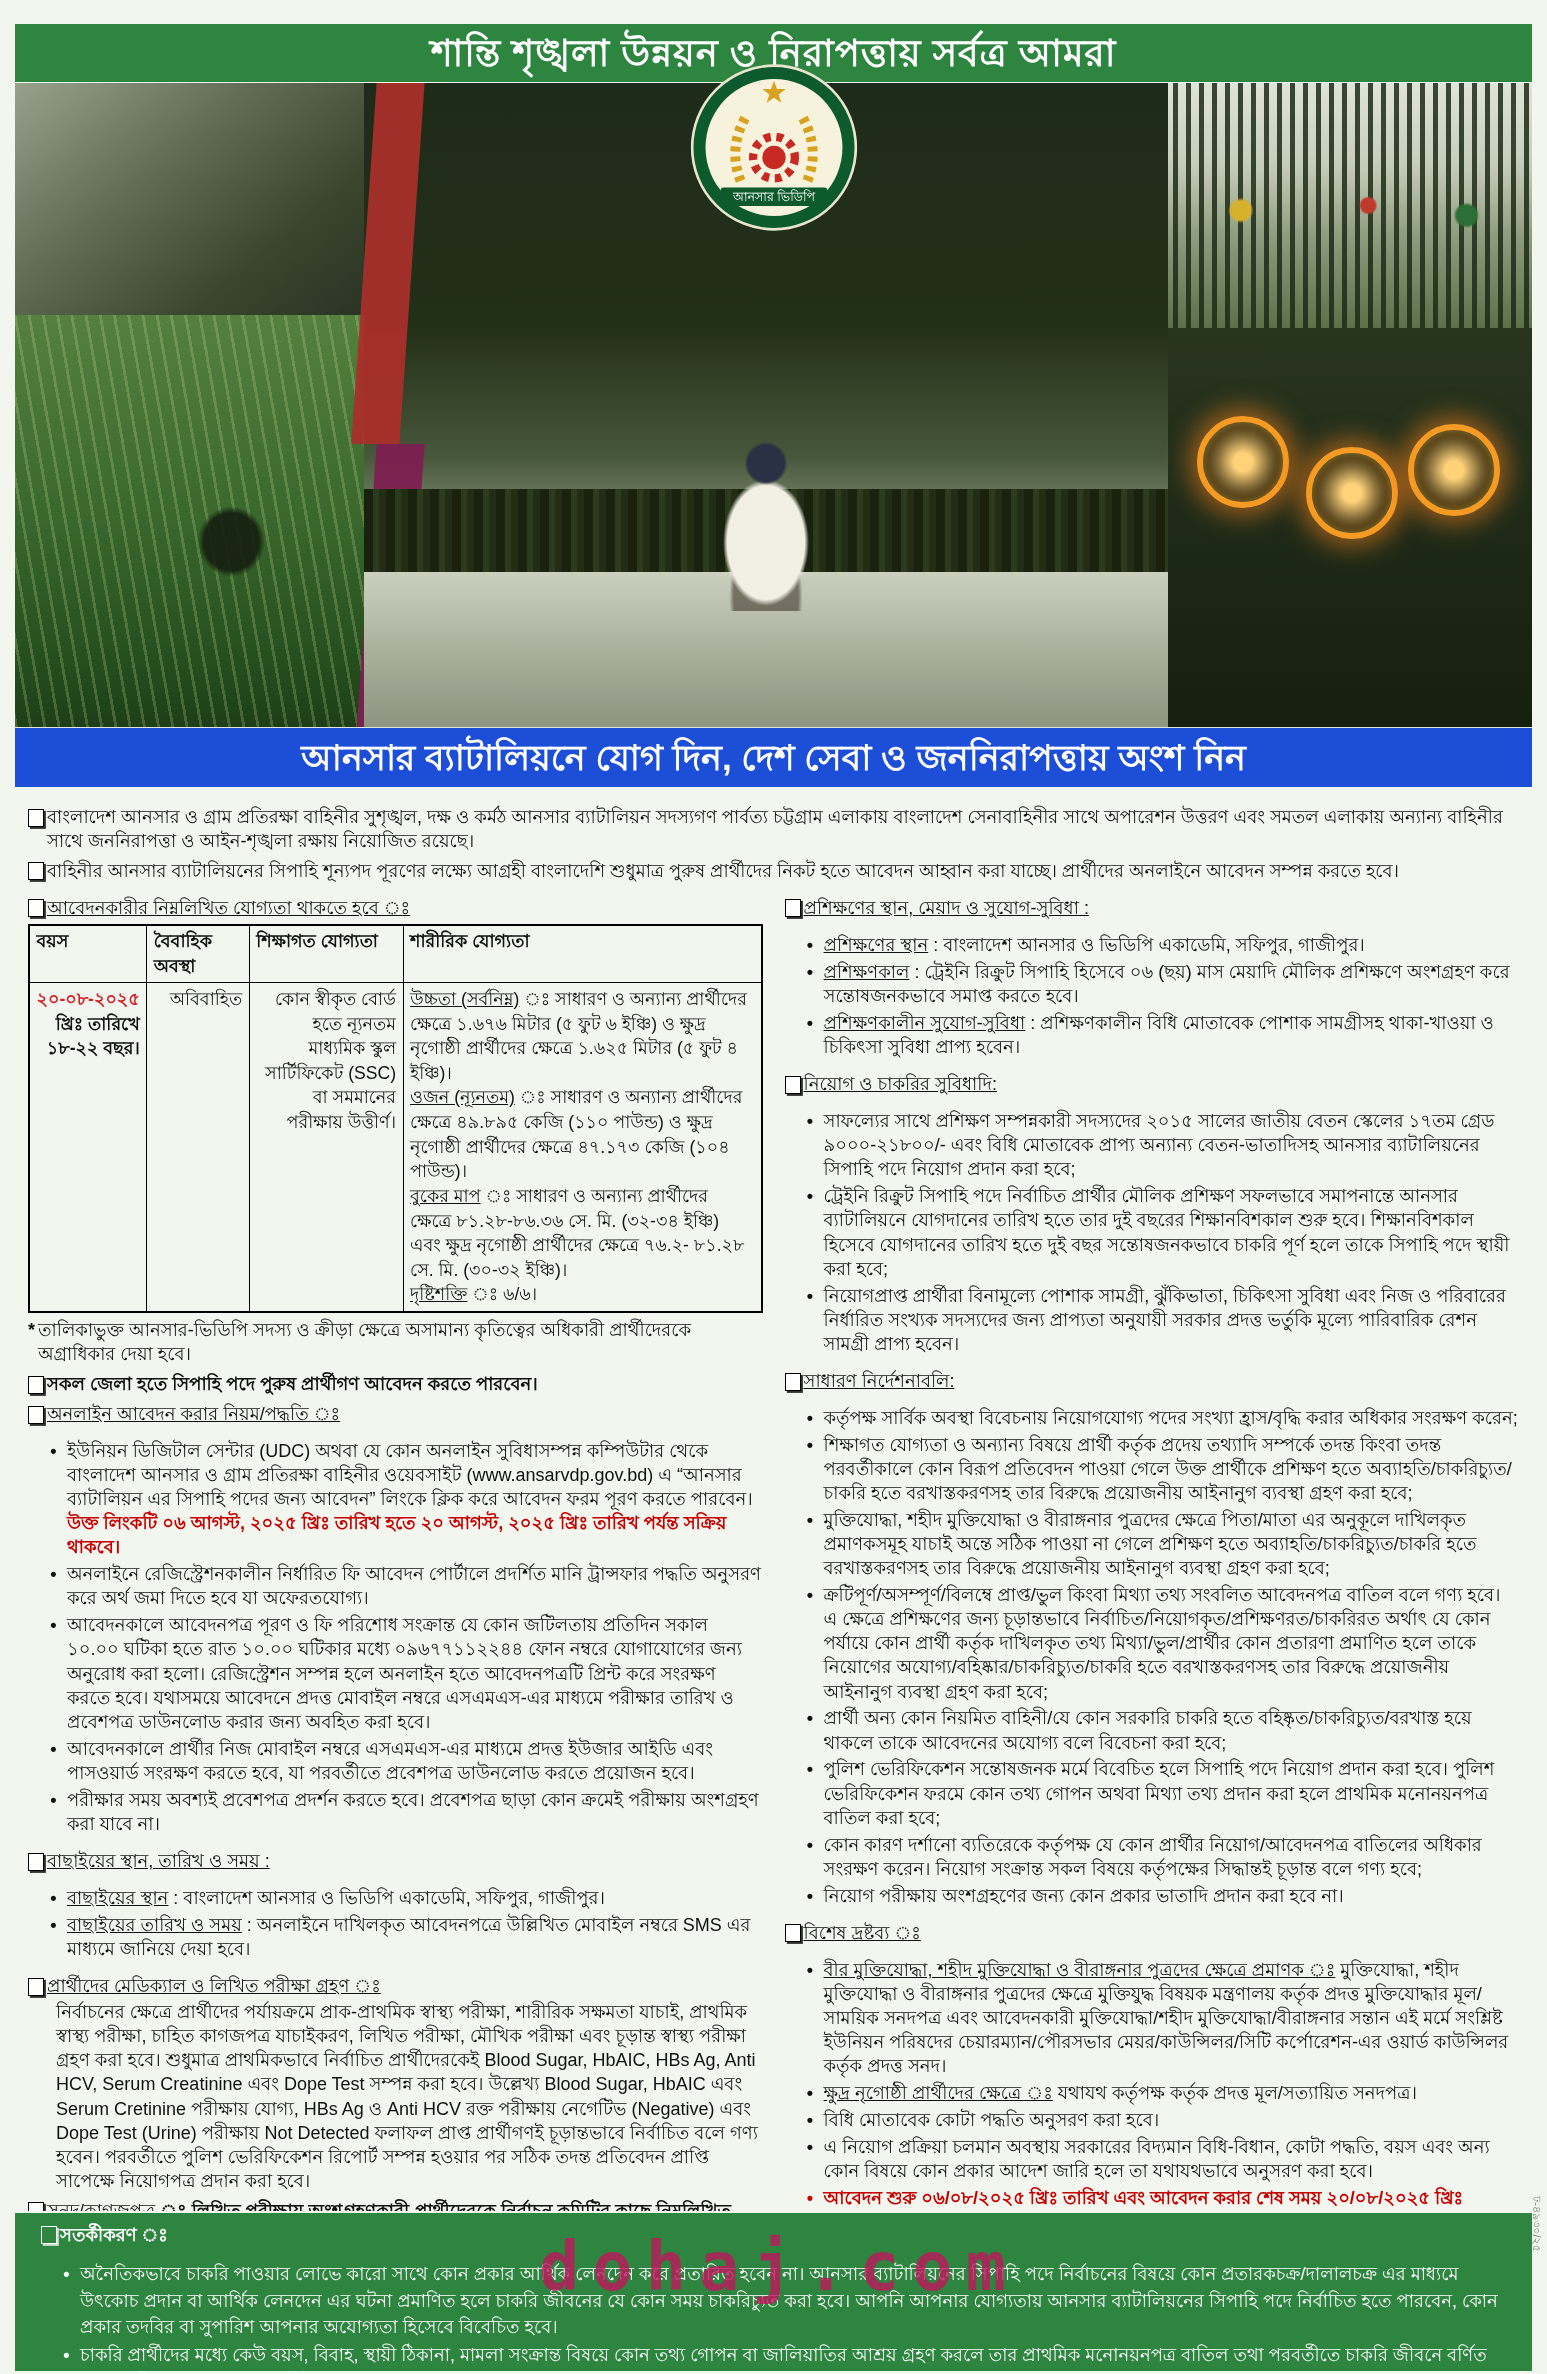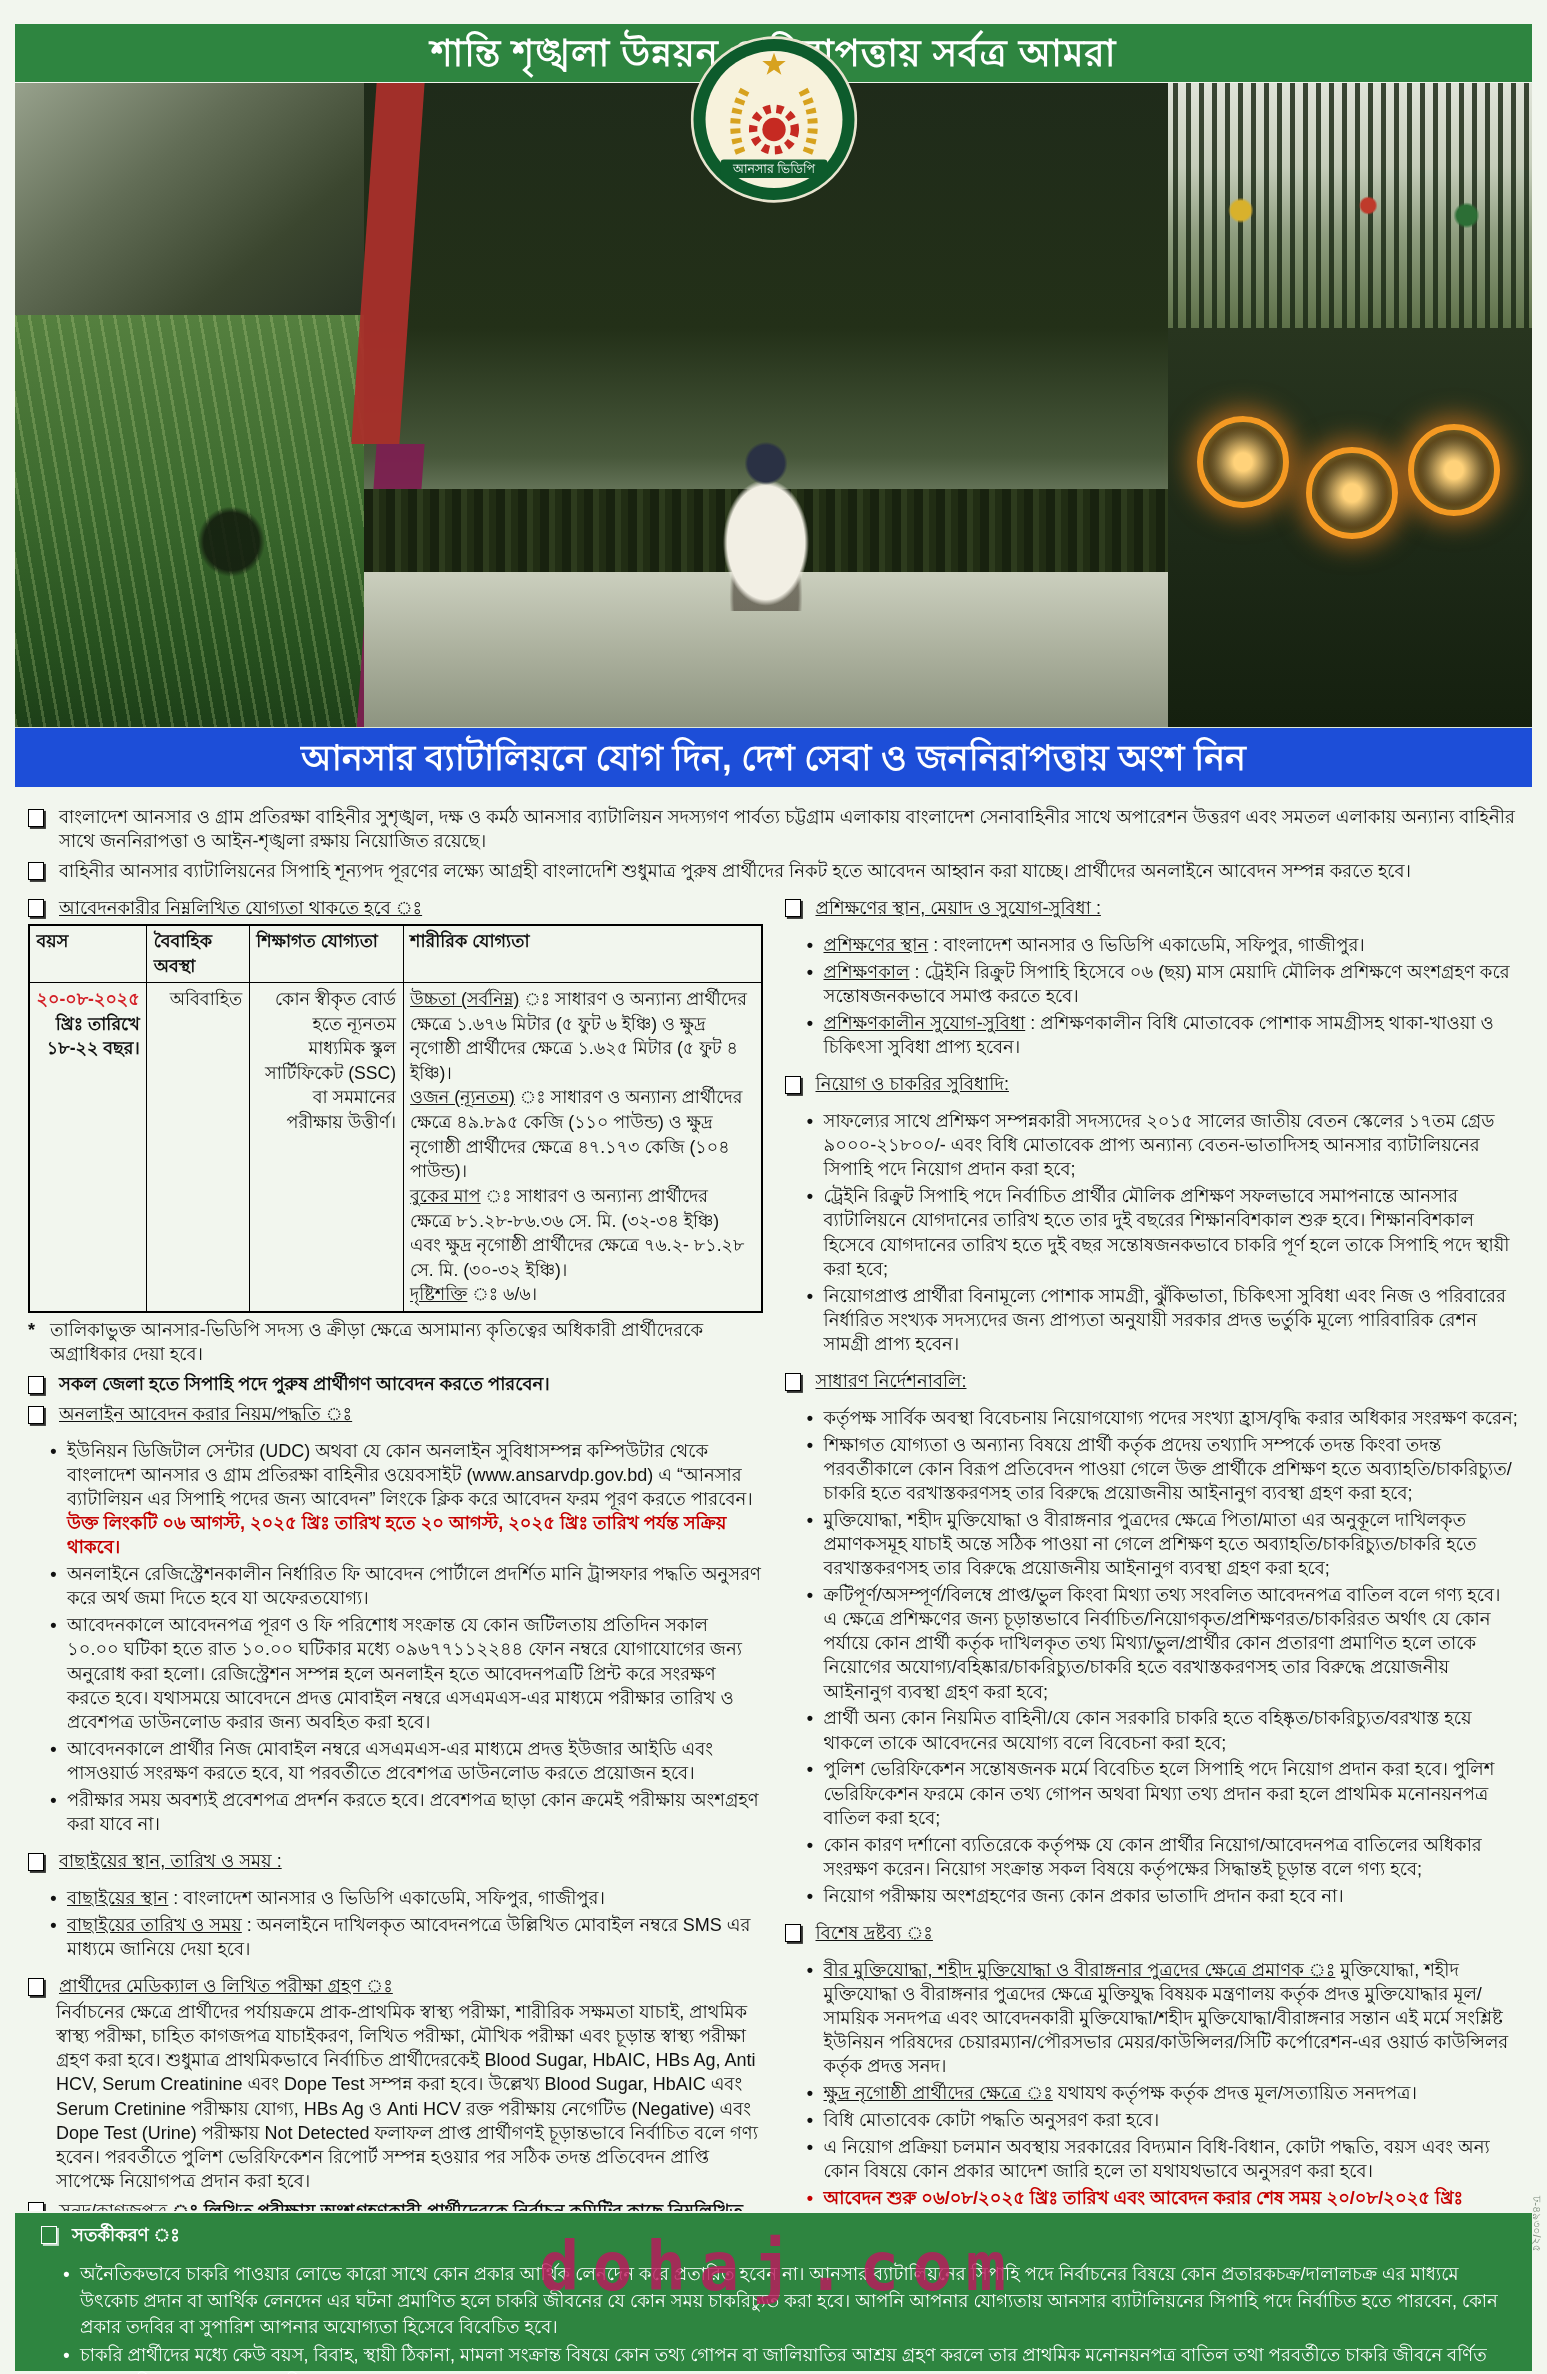--- a/index.html
+++ b/index.html
@@ -40,30 +40,30 @@
       radial-gradient(circle at 82% 54%,#2c6e35 0 3%,transparent 4%),
       repeating-linear-gradient(90deg,rgba(28,42,22,.85) 62% ,rgba(28,42,22,.85) calc(62% + 5.6px),transparent calc(62% + 5.6px),transparent calc(62% + 13px)),
       linear-gradient(180deg,#e0e4d9 0%,#c5cdba 34%,#8e9d7e 62%,#5d7048 100%)}
   .m-right-bottom{left:76%;top:38%;width:24%;height:62%;
     background:linear-gradient(180deg,#28351f,#1d2917 55%,#15200f)}
   .ring{position:absolute;width:80px;height:80px;border:6.5px solid #f59a23;border-radius:50%;
     background:radial-gradient(circle,#ffd27a 0 16%,rgba(130,60,10,.25) 62%,transparent 70%);
     box-shadow:0 0 24px 8.3px rgba(245,130,30,.55),inset 0 0 15px rgba(255,170,50,.65)}
 
   
-  .logo{position:absolute;top:36px;left:50%;transform:translateX(-50%);width:167px;height:167px;z-index:6}
+  .logo{position:absolute;top:64px;left:50%;transform:translateX(-50%);width:167px;height:167px;z-index:6}
 
   
   .banner{position:absolute;top:727px;left:15px;right:15px;height:59px;background:#1d4ed8;border-top:1.9px solid #dfe8d8;
           color:#fff;font-weight:bold;font-size:35px;text-align:center;line-height:59px}
 
   
   .content{position:absolute;top:790px;left:15px;right:15px;height:1421px;box-sizing:border-box;
            padding:9.3px 13px 0 13px;font-size:18px;line-height:1.34;overflow:hidden}
-  .hrow{display:flex;align-items:flex-start;gap:15px;margin:5.6px 0 1.9px 0}
+  .hrow{display:flex;align-items:flex-start;gap:3px;margin:5.6px 0 1.9px 0}
   .chk{flex:none;width:14px;height:16px;border:1.9px solid #000;background:#fff;
        box-shadow:1.9px 1.9px 0 rgba(0,0,0,.8);margin-top:3.7px}
   .chk.inv{border-color:#fff;background:transparent;box-shadow:1.9px 1.9px 0 rgba(255,255,255,.75)}
   .bu{font-weight:normal;text-decoration:underline}
   .b{font-weight:bold}
   .red{color:#c60000;font-weight:bold}
   .cols{display:flex;gap:22px;margin-top:7.4px}
   .col{flex:1 1 0;min-width:0}
   ul.bl{margin:13px 0;padding-left:39px;list-style:none}
   ul.bl li{position:relative;margin:2.8px 0}

